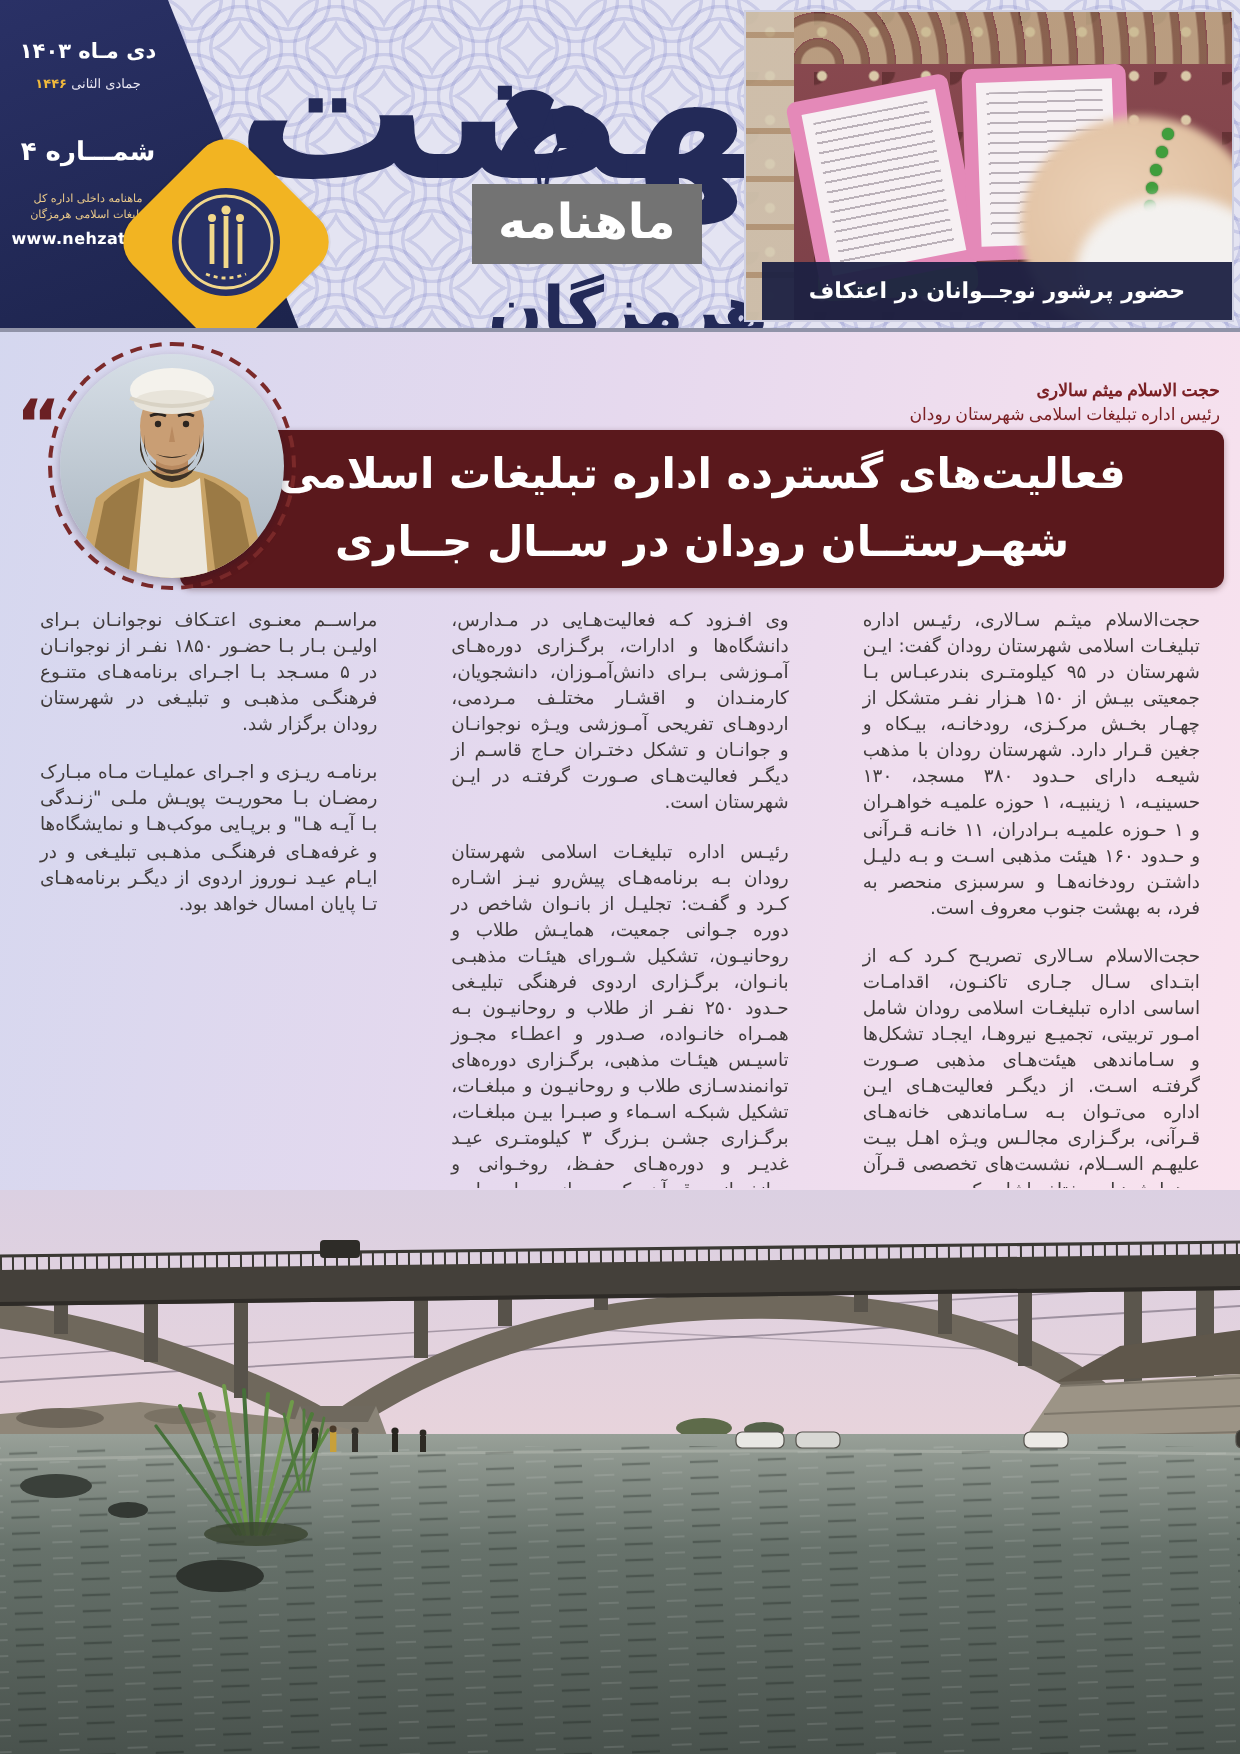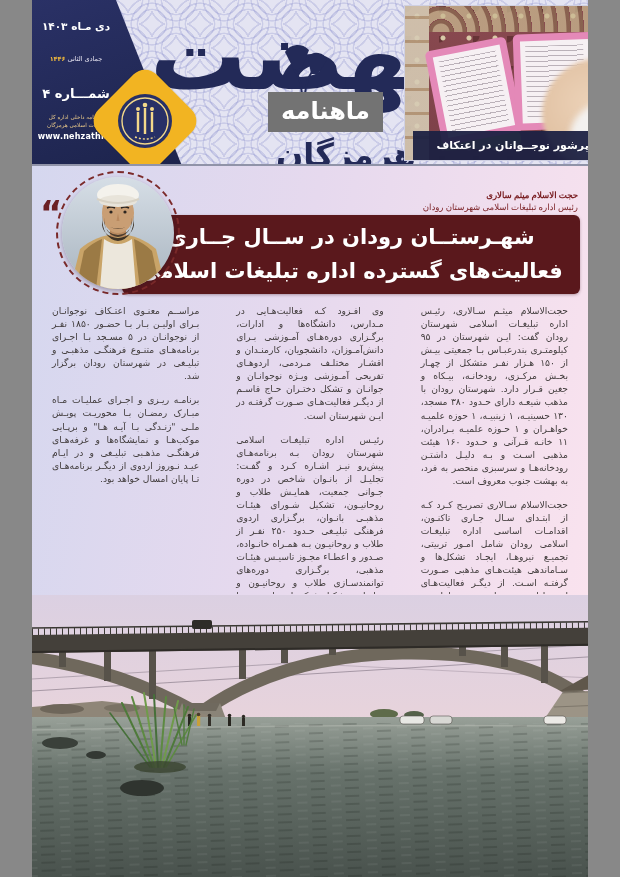--- a/index.html
+++ b/index.html
@@ -1,35 +1,35 @@
 <!DOCTYPE html>
 <html lang="fa"><head>
 <meta charset="utf-8">
 <style>
   html,body{margin:0;padding:0;background:#888;}
   *{box-sizing:border-box;}
   .page{
-    position:relative;width:556px;height:877px;margin:0 auto;overflow:hidden;
+    position:relative;width:620px;height:877px;margin:0 auto;overflow:hidden;
     font-family:"DejaVu Sans",sans-serif;
     background:linear-gradient(100deg,#d3d7ef 0%,#e6d9ee 45%,#fce4ee 100%);
   }
 
   
   .banner{position:absolute;top:0;left:0;width:620px;height:166px;background:#e4e4f2;border-bottom:2px solid #9093a8;overflow:hidden;}
   .banner-pattern{position:absolute;inset:0;
     background-image:
       radial-gradient(circle at 50% 50%, transparent 40%, rgba(125,130,200,.25) 41% 45%, transparent 46% 58%, rgba(125,130,200,.25) 59% 63%, transparent 64% 76%, rgba(125,130,200,.25) 77% 81%, transparent 82%),
       radial-gradient(circle at 50% 50%, transparent 40%, rgba(125,130,200,.25) 41% 45%, transparent 46% 58%, rgba(125,130,200,.25) 59% 63%, transparent 64% 76%, rgba(125,130,200,.25) 77% 81%, transparent 82%);
     background-size:48px 48px,48px 48px;background-position:0 0,24px 24px;}
   .navy-panel{position:absolute;top:0;left:0;width:170px;height:166px;
     background:linear-gradient(160deg,#2a3166,#1c234b);
     clip-path:polygon(0 0,84px 0,150px 166px,0 166px);}
   .issue-block{position:absolute;top:20px;left:2px;width:84px;direction:rtl;text-align:center;color:#fff;}
   .issue-date{font-size:10.5px;font-weight:bold;letter-spacing:.5px;}
-  .issue-hijri{font-size:6.5px;margin-top:23px;color:#e9e6f2;}
+  .issue-hijri{font-size:6.5px;margin-top:6px;color:#e9e6f2;}
   .issue-hijri .gold{color:#f0b93c;font-weight:bold;}
   .issue-no{font-size:13px;font-weight:bold;margin-top:23px;letter-spacing:1px;}
   .issue-org{font-size:5.6px;color:#e8c88a;margin-top:12px;line-height:1.5;}
   .issue-site{font-size:8px;font-weight:bold;margin-top:2px;letter-spacing:.2px;direction:ltr;}
   .logo-diamond{position:absolute;left:72px;top:80px;width:82px;height:82px;background:#f2b422;border-radius:16px;transform:rotate(45deg);z-index:3;box-shadow:0 0 0 1px rgba(0,0,0,.05);}
   .logo-diamond svg{transform:rotate(-45deg);}
   .calligraphy{position:absolute;left:118px;top:8px;z-index:2;font-size:96px;font-weight:bold;color:#232a58;line-height:1;letter-spacing:-2px;}
   .ginkgo{position:absolute;left:246px;top:44px;z-index:4;}
   .monthly-box{position:absolute;left:236px;top:92px;z-index:5;background:#737373;color:#fff;font-size:24px;font-weight:bold;padding:5px 13px 7px;direction:rtl;}
   .region-word{position:absolute;left:244px;top:136px;z-index:5;color:#232a58;font-size:32px;font-weight:bold;direction:rtl;letter-spacing:1px;}
@@ -148,22 +148,22 @@
       <figcaption>حضور پرشور نوجــوانان در اعتکاف هرمزگــان</figcaption>
     </figure>
   </header>
 
   <div class="kicker">
     <div class="k-name">حجت الاسلام میثم سالاری</div>
     <div class="k-role">رئیس اداره تبلیغات اسلامی شهرستان رودان</div>
   </div>
 
   <div class="headline-box">
+    <div>فعالیت‌های گسترده اداره تبلیغات اسلامی</div>
     <div>شهـرستــان رودان در ســال جــاری</div>
-    <div>فعالیت‌های گسترده اداره تبلیغات اسلامی</div>
   </div>
 
   <span class="quote-mark">“</span>
   <div class="portrait-ring"></div>
 
   <div class="portrait">
     <svg width="112" height="112" viewBox="0 0 112 112">
       <defs>
         <linearGradient id="pbg" x1="0" y1="0" x2="0" y2="1">
           <stop offset="0" stop-color="#d6dee6"></stop>

